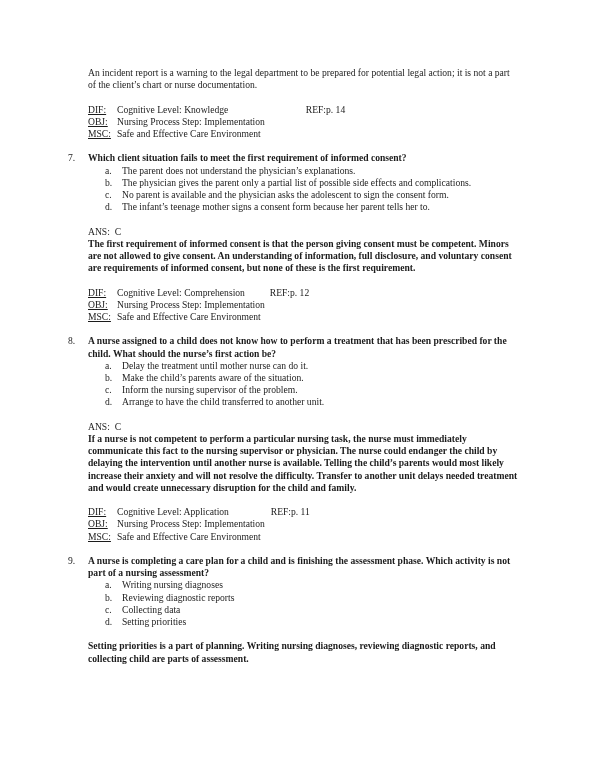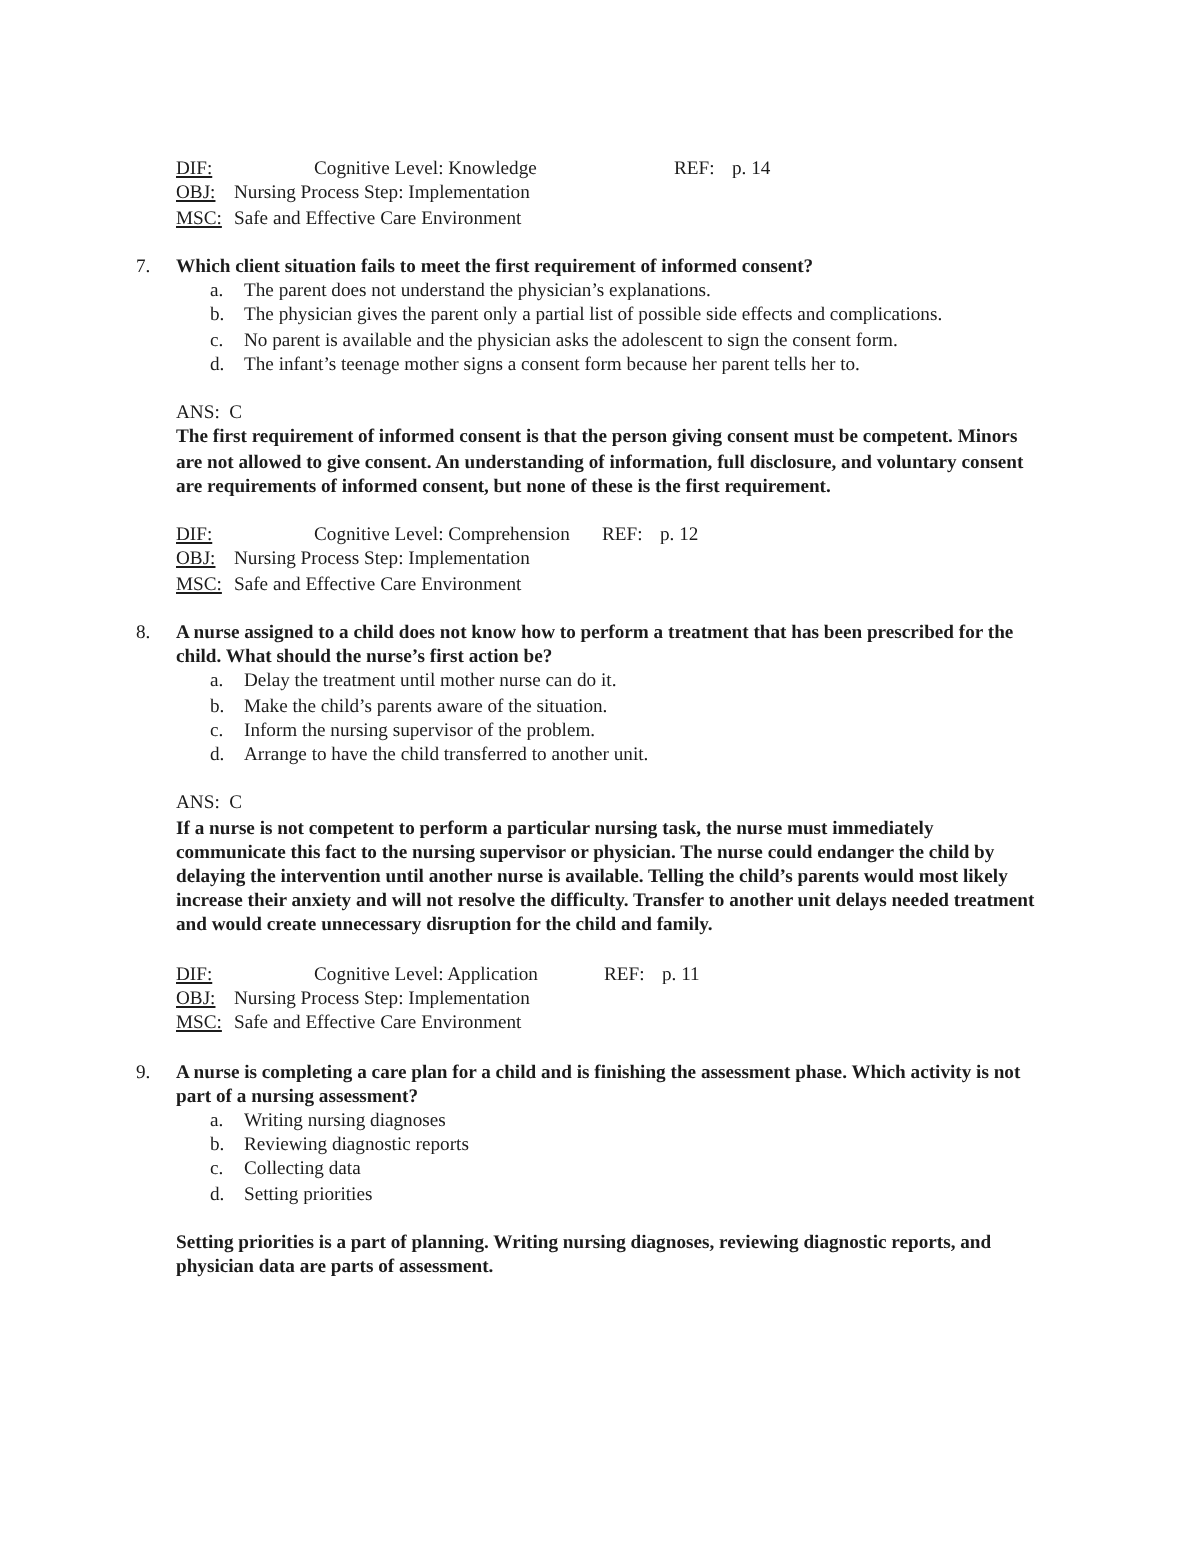--- a/index.html
+++ b/index.html
@@ -52,25 +52,25 @@
     white-space: nowrap;
     line-height: 12.2px;
   }
   .meta-label {
     display: inline-block;
     width: 29px;
     text-decoration: underline;
   }
   .meta-val {
     display: inline-block;
-    margin-left: 40px;
   }
   .meta-ref-label {
     display: inline-block;
     width: 29px;
+    text-align: right;
   }
   .meta-ref-val {
     display: inline-block;
   }
   
   .w1 .meta-val { width: 180px; }
   .w2 .meta-val { width: 144px; }
   .w3 .meta-val { width: 145px; }
 
   
@@ -121,20 +121,21 @@
     margin-left: 20px;
     font-weight: bold;
   }
 </style>
 </head>
 <body>
 
 <div class="page">
   <div class="content">
 
+    <div class="para indent-body">An incident report is a warning to the legal department to be prepared for potential legal action; it is not a part of the client’s chart or nurse documentation.</div>
 
     <div class="gap"></div>
 
     <div class="meta w1">
       <div class="meta-row">
         <span class="meta-label">DIF:</span><span class="meta-val">Cognitive Level: Knowledge</span><span class="meta-ref-label">REF:</span><span class="meta-ref-val">p. 14</span>
       </div>
       <div class="meta-row">
         <span class="meta-label">OBJ:</span><span>Nursing Process Step: Implementation</span>
       </div>
@@ -251,16 +252,16 @@
         <span class="opt-text">Collecting data</span>
       </li>
       <li class="opt">
         <span class="opt-letter">d.</span>
         <span class="opt-text">Setting priorities</span>
       </li>
     </ul>
 
     <div class="gap"></div>
 
-    <div class="para rationale">Setting priorities is a part of planning. Writing nursing diagnoses, reviewing diagnostic reports, and physician data are parts of assessment.</div>
+    <div class="para rationale">Setting priorities is a part of planning. Writing nursing diagnoses, reviewing diagnostic reports, and collecting child are parts of assessment.</div>
 
   </div>
 </div>
 
 </body></html>

